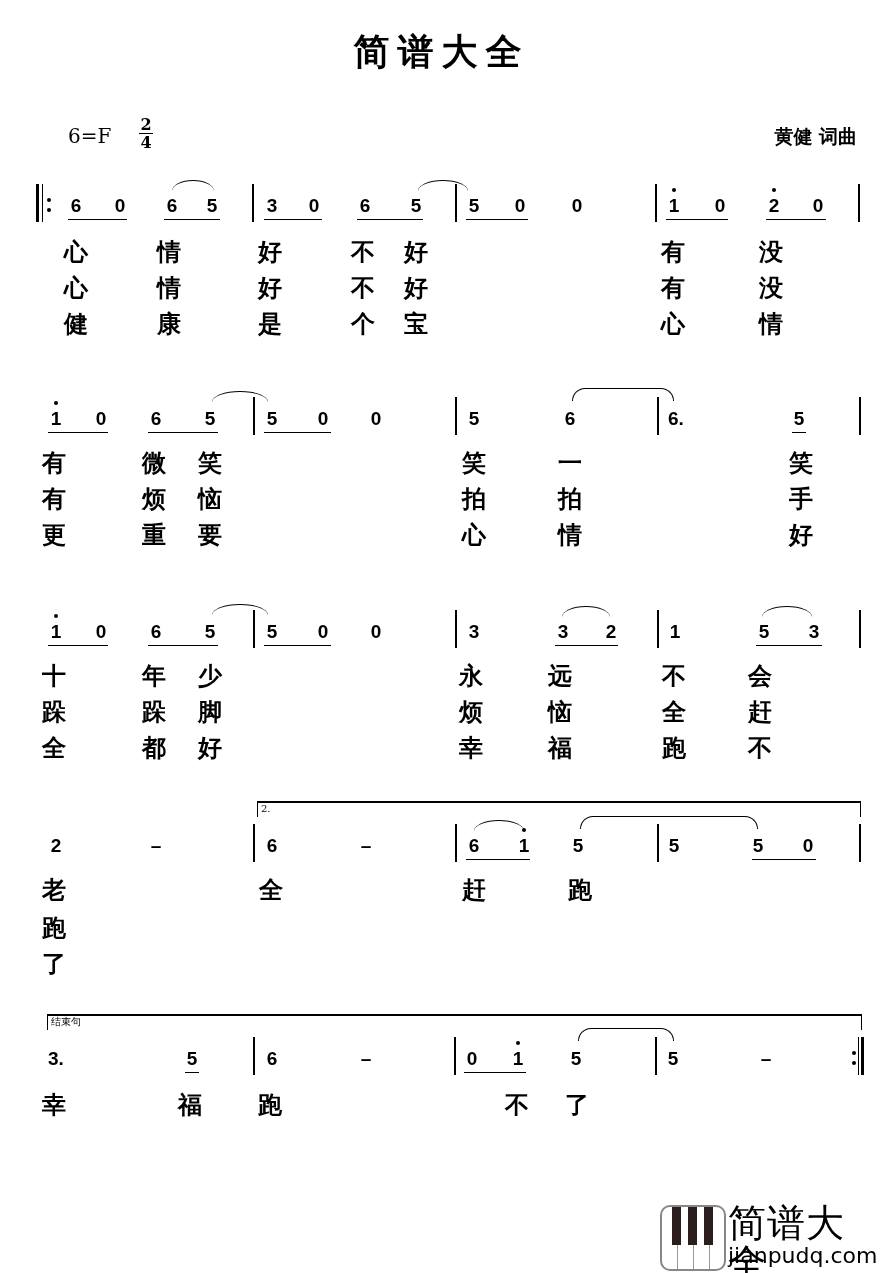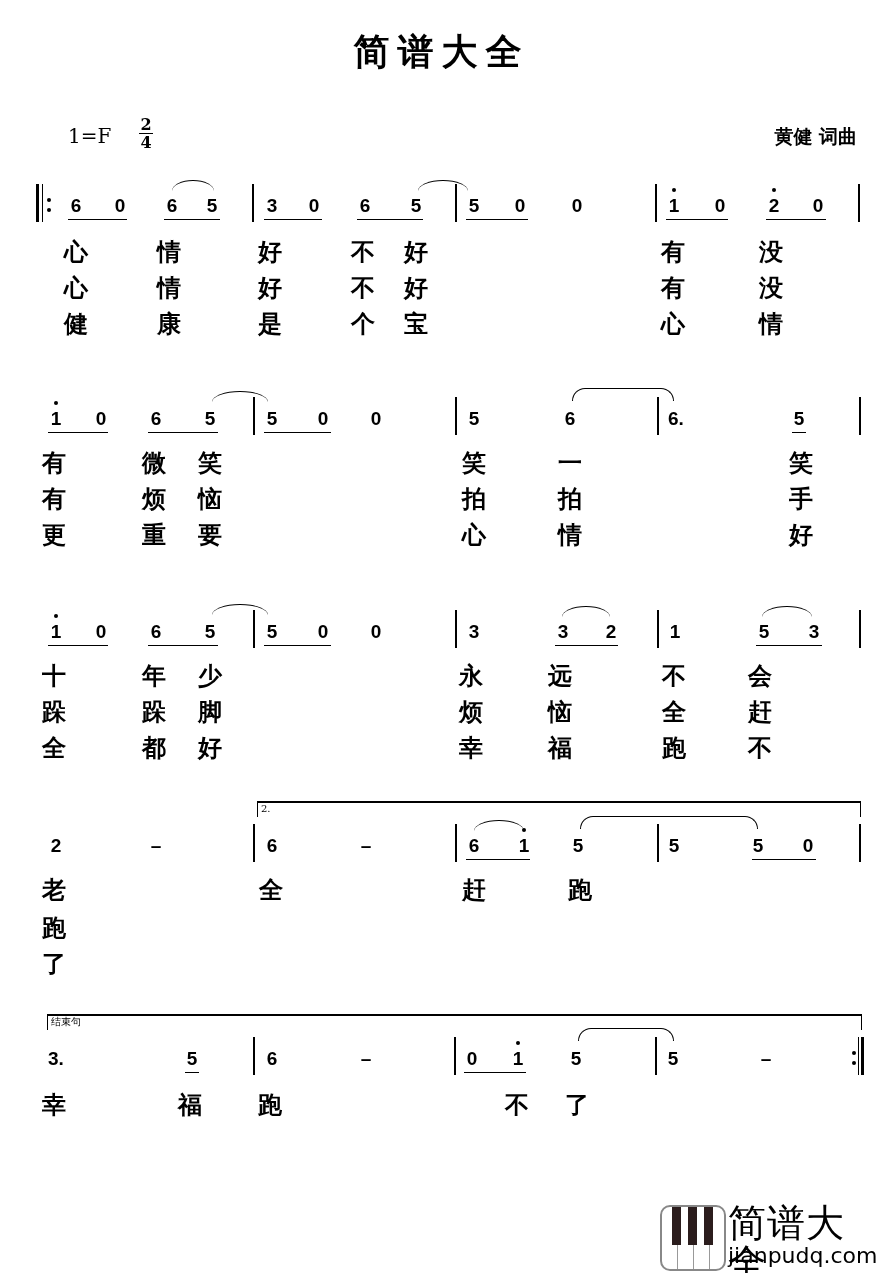--- a/index.html
+++ b/index.html
@@ -33,21 +33,21 @@
     .piano { position: absolute; left: 0; top: 0; width: 62px; height: 62px; border: 2px solid #888; border-radius: 10px; background: #fff; overflow: hidden; }
     .piano .wk { position: absolute; top: 0; bottom: 0; width: 0; border-left: 1px solid #999; }
     .piano .bk { position: absolute; top: 0; width: 9px; height: 38px; background: #2b1d1d; }
     .logo-cn { position: absolute; left: 68px; top: -2px; font-family: "DejaVu Sans", sans-serif; font-size: 38px; line-height: 40px; letter-spacing: 1px; }
     .logo-en { position: absolute; left: 68px; top: 38px; font-family: "DejaVu Sans", sans-serif; font-size: 22px; line-height: 26px; }
   </style>
 </head>
 <body>
 
 <div class="abs title">简谱大全</div>
-<div class="abs key">1=F</div>
+<div class="abs key">6=F</div>
 <div class="abs timesig">
   <span>2</span>
   <span class="line"></span>
   <span>4</span>
 </div>
 <div class="abs credit">黄健 词曲</div>
 
 <div class="row" style="top:196px;">
   <div class="bar" style="left:36px;width:3px;"></div>
   <div class="bar" style="left:42px;width:1px;"></div>

